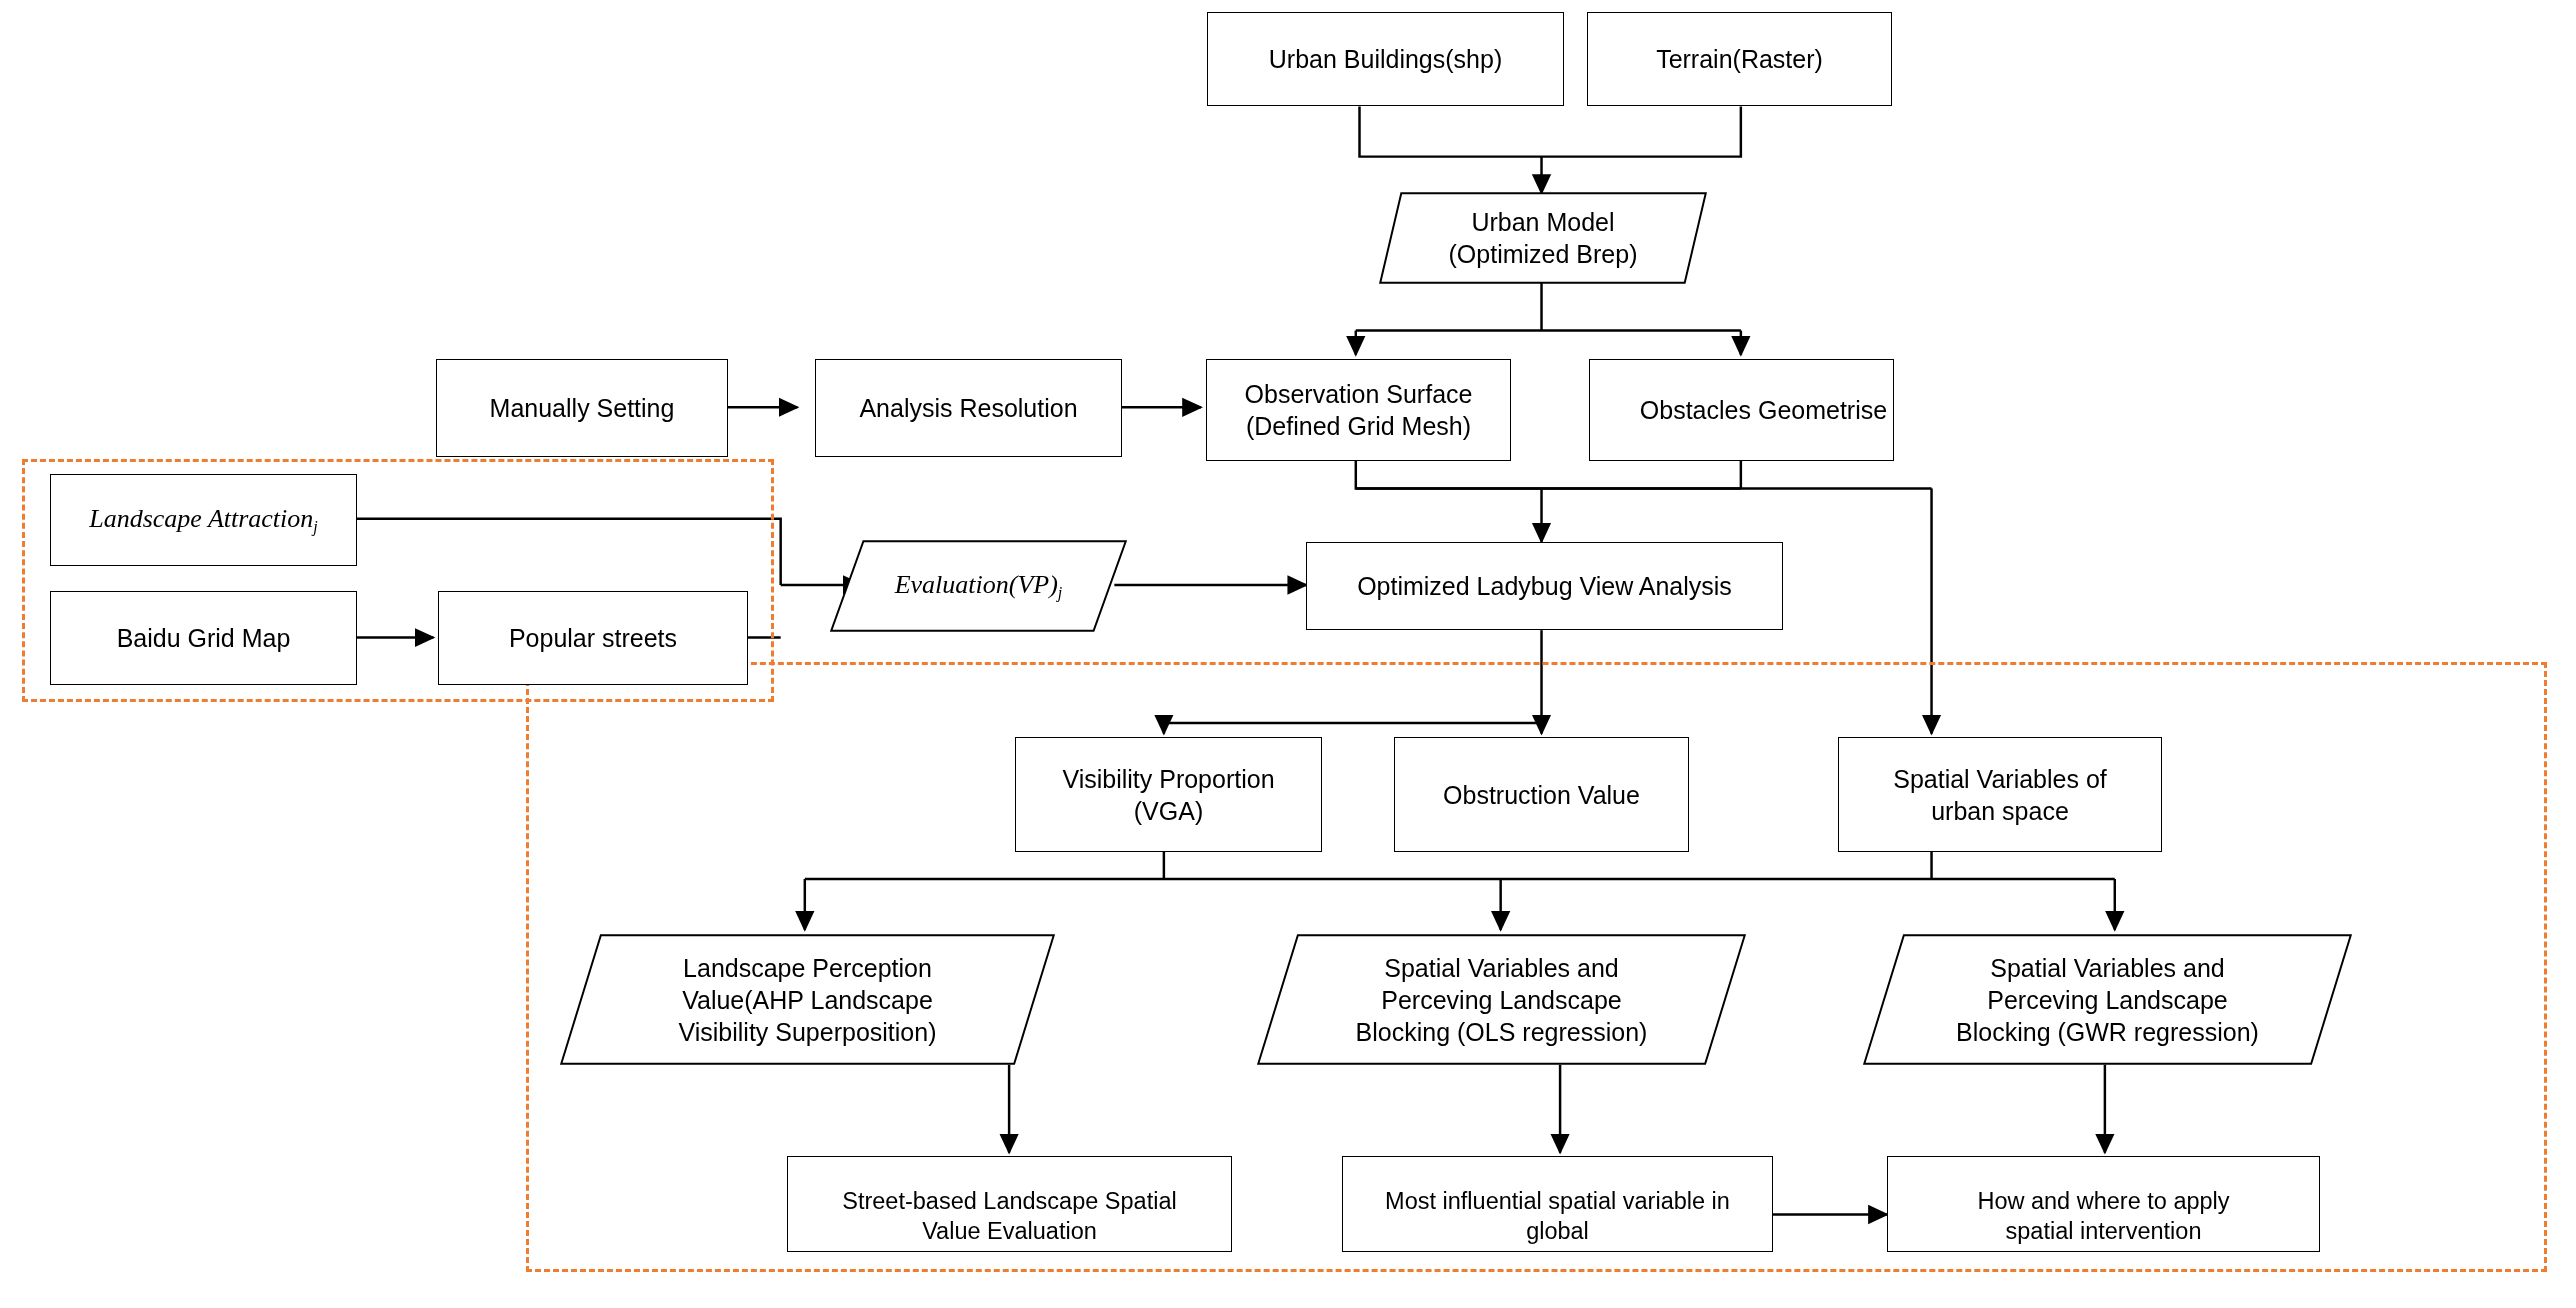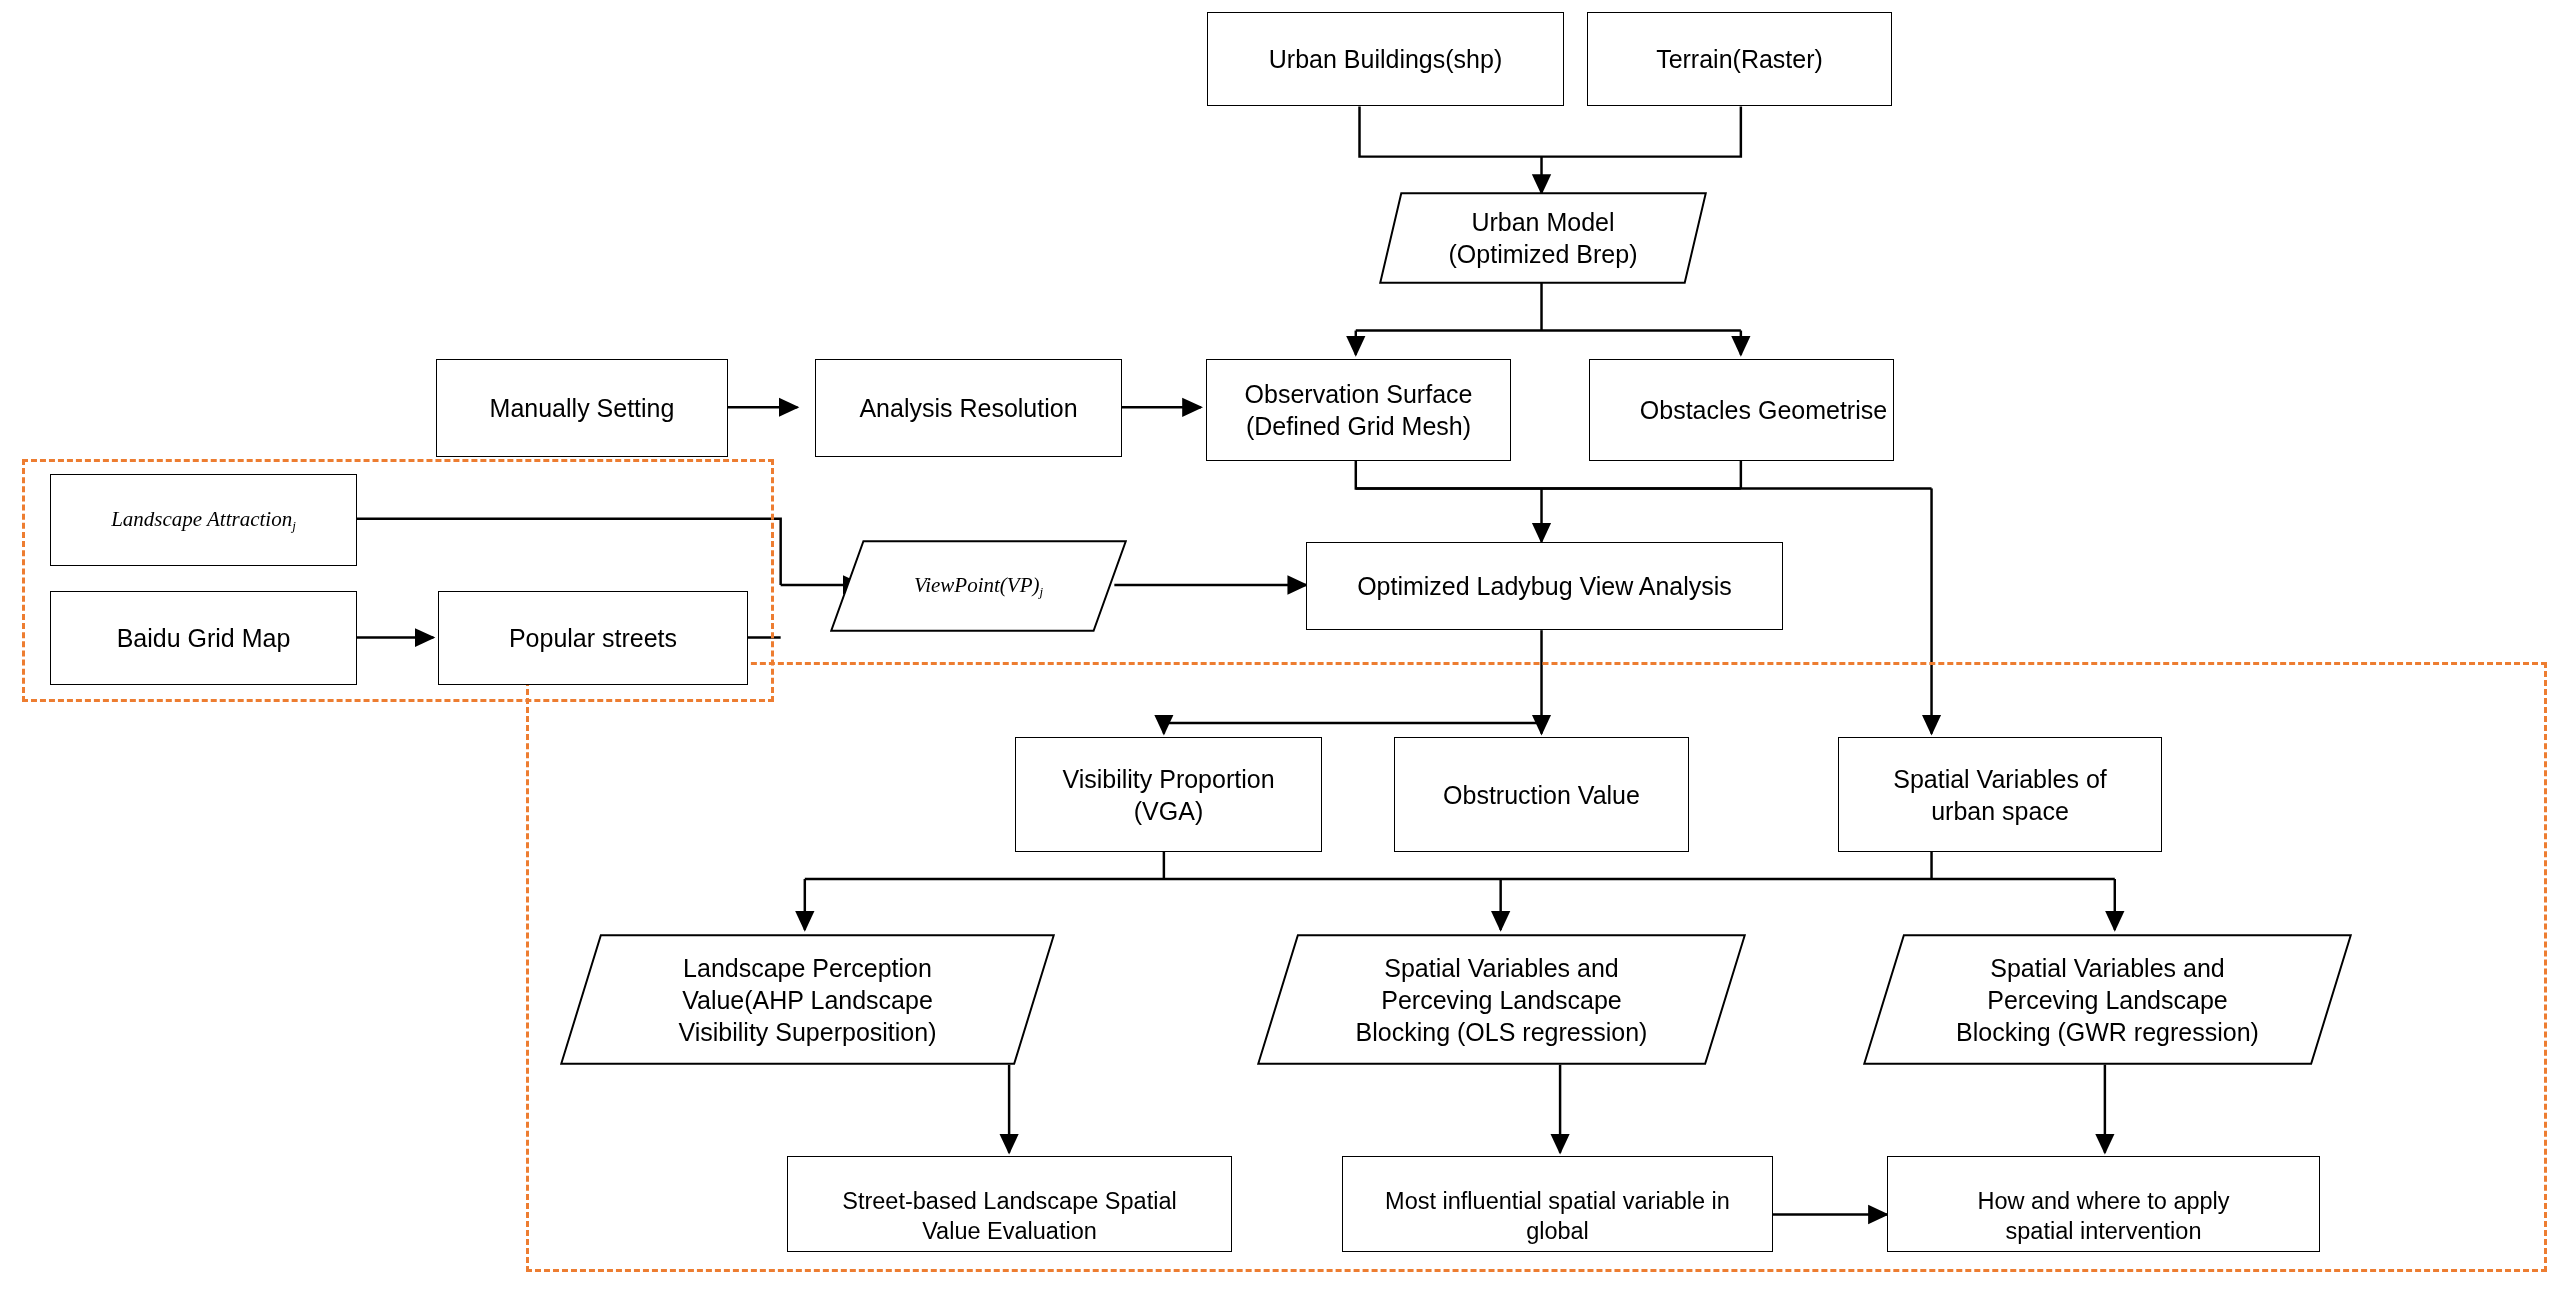--- a/index.html
+++ b/index.html
@@ -62,21 +62,21 @@
   }
   .label {
     display: block;
     white-space: pre-line;
     font-size: 25px;
   }
   .label.small { font-size: 23.5px; margin-top: 24px; }
   .math {
     font-family: "Liberation Serif", serif;
     font-style: italic;
-    font-size: 21px;
+    font-size: 26px;
     white-space: nowrap;
   }
   .math sub {
     font-size: 0.62em;
     font-style: italic;
     vertical-align: -0.32em;
   }
   .dashbox {
     position: absolute;
     box-sizing: border-box;
@@ -192,21 +192,21 @@
   </div>
 
   <div class="node rect" style="left:438px; top:591px; width:310px; height:94px;">
     <span class="label">Popular streets</span>
   </div>
 
   <div class="node para" style="left:830px; top:540px; width:297px; height:92px;">
     <svg class="para-shape" viewBox="0 0 480 148" preserveAspectRatio="none">
       <polygon points="54,2 478,2 426,146 2,146" fill="#ffffff" stroke="#000000" stroke-width="3.2"></polygon>
     </svg>
-    <span class="para-label math"><span>ViewPoint(VP)</span><sub>j</sub></span>
+    <span class="para-label math"><span>Evaluation(VP)</span><sub>j</sub></span>
   </div>
 
   <div class="node rect" style="left:1306px; top:542px; width:477px; height:88px;">
     <span class="label">Optimized Ladybug View Analysis</span>
   </div>
 
   <div class="node rect" style="left:1015px; top:737px; width:307px; height:115px;">
     <span class="label">Visibility Proportion
 (VGA)</span>
   </div>

